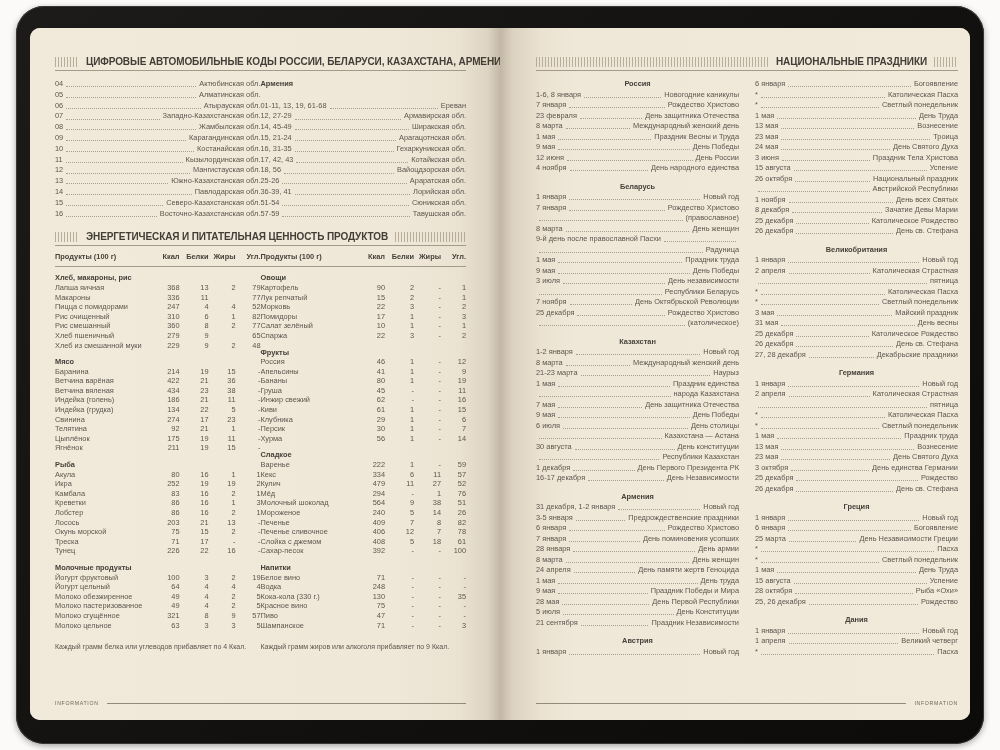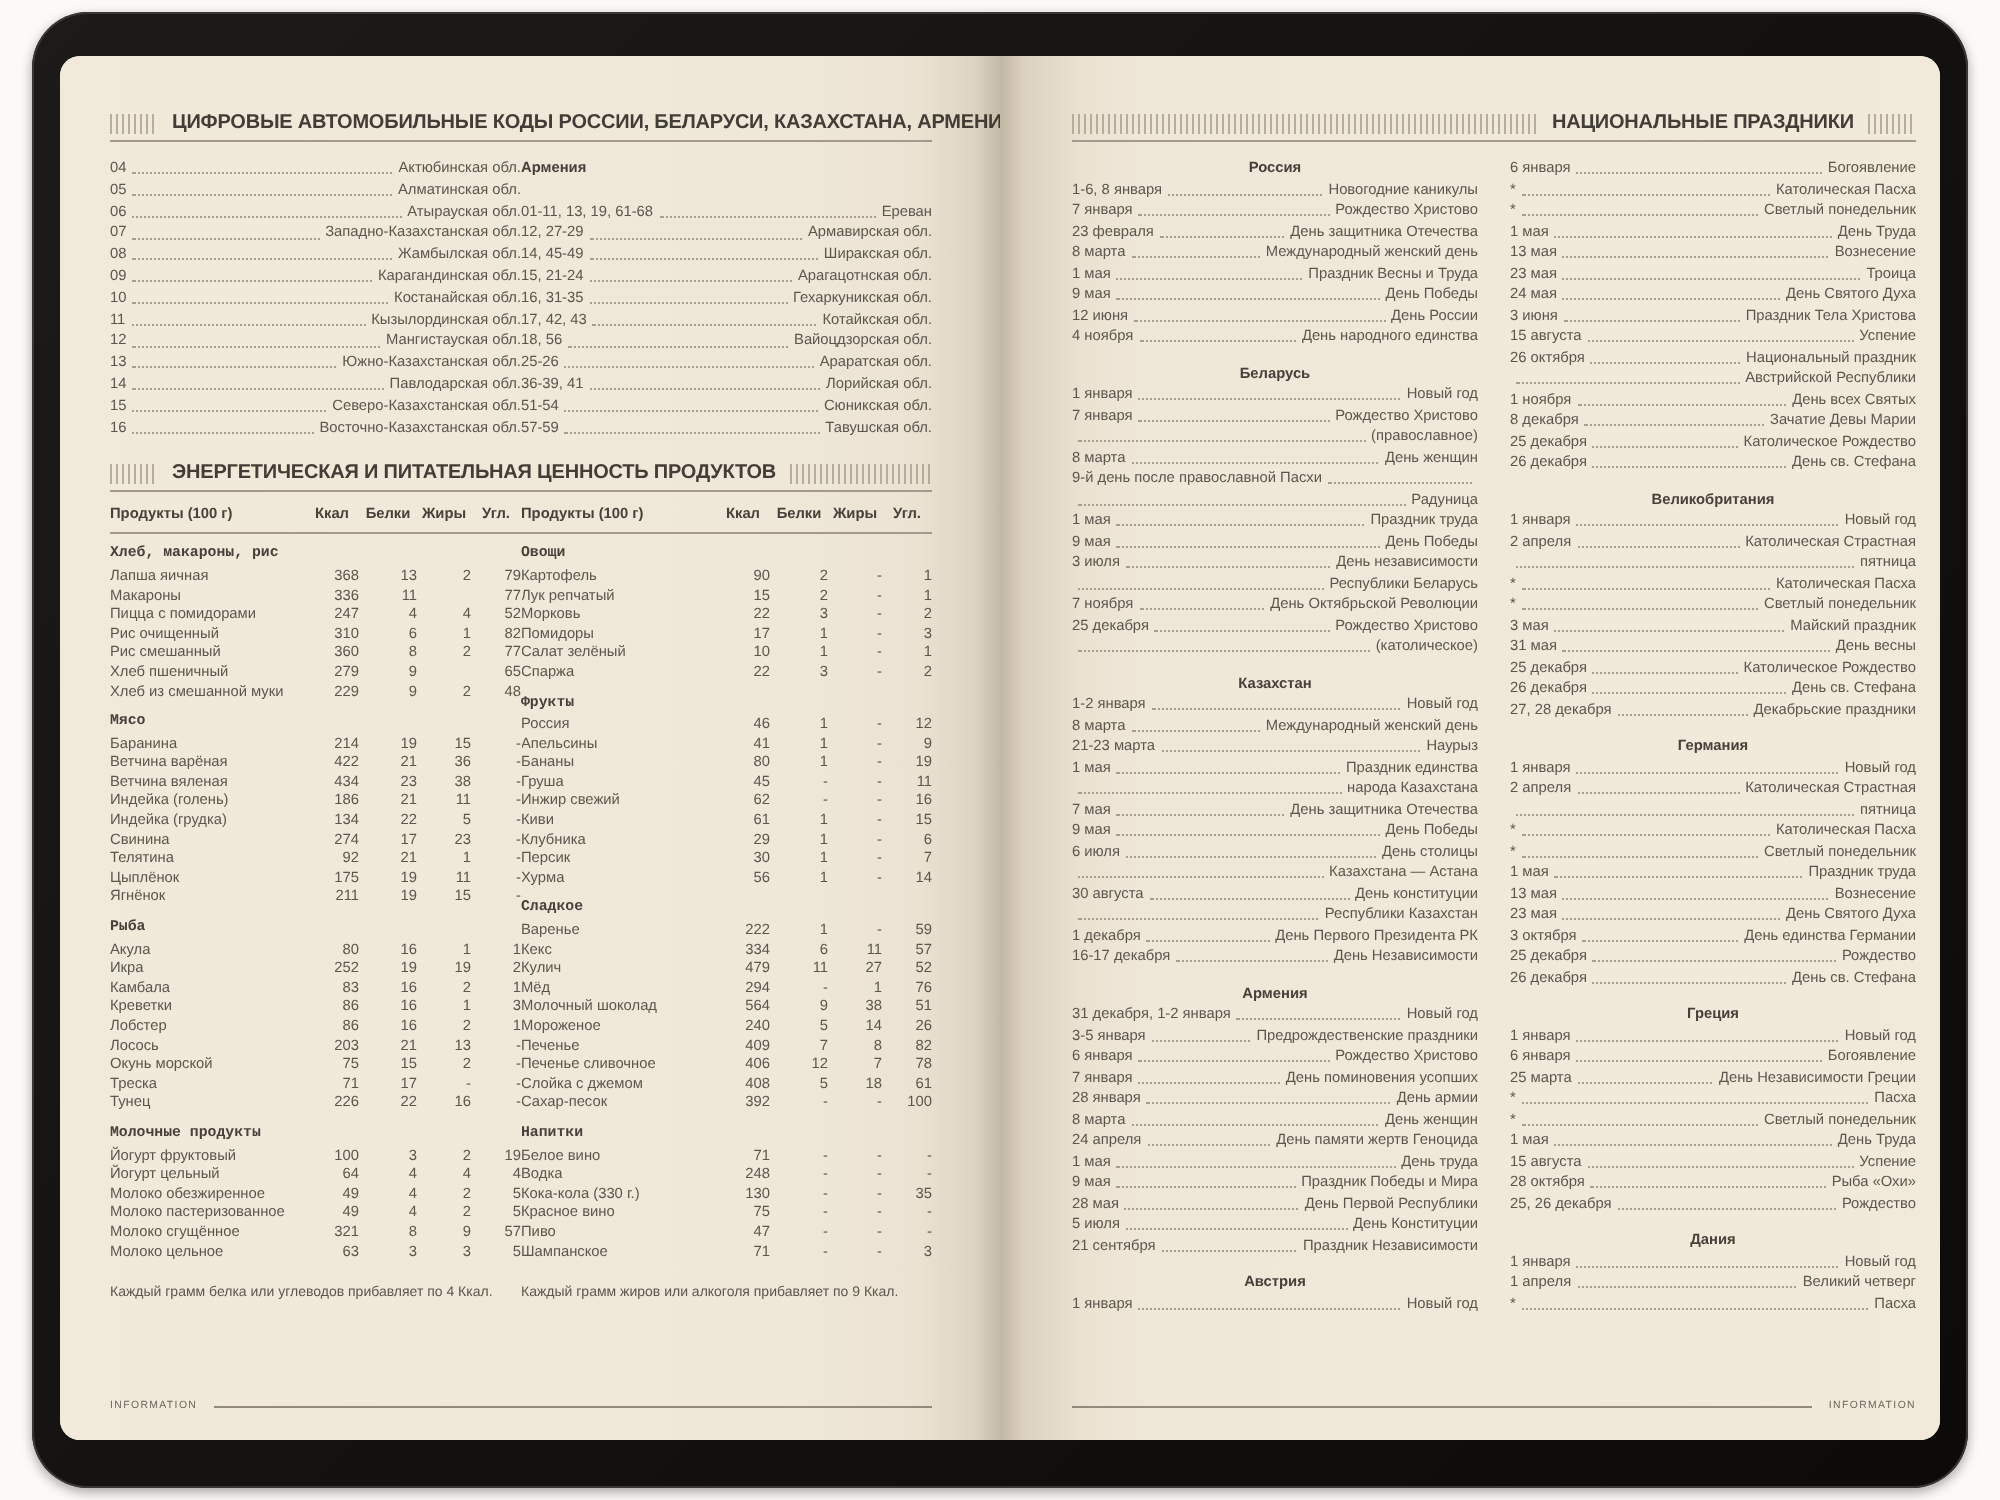--- a/index.html
+++ b/index.html
@@ -36,23 +36,23 @@
   .leader{flex:1 1 4px;min-width:4px;margin:0 3px 2.5px;border-bottom:1px dotted #a89e8e;align-self:flex-end;}
   
   .twocol{display:flex;margin-top:8px;flex:0 0 auto;}
   .col{flex:1;min-width:0;}
   .colhead{font-size:7.4px;line-height:10.8px;font-weight:bold;color:#46413a;}
   .spacer{height:10.8px;}
   
   .nt-wrap{display:flex;gap:0;margin-top:6px;flex:0 0 auto;}
   .nt-half{flex:1;min-width:0;display:flex;flex-direction:column;}
   .nt-head{display:grid;grid-template-columns:1fr 27px 29px 27px 25px;font-size:7.4px;font-weight:bold;color:#46413a;padding-bottom:5px;border-bottom:1px solid #a49a8b;margin-bottom:6px;}
-  .nt-head .v{text-align:center;}
+  .nt-head .v{text-align:right;}
   .nt-group{margin-bottom:7px;}
-  .nt-gt{font-size:7.4px;line-height:9.6px;font-weight:bold;color:#46413a;font-family:Liberation Mono, monospace;}
+  .nt-gt{font-size:7.4px;line-height:9.6px;font-weight:bold;color:#46413a;}
   .nt-row{display:grid;grid-template-columns:1fr 27px 29px 27px 25px;font-size:7.4px;line-height:9.6px;color:#5d564d;}
   .nt-row .pn{white-space:nowrap;overflow:hidden;}
   .nt-row .v{text-align:right;}
   .nt-note{margin-top:auto;font-size:7px;line-height:9px;color:#5d564d;padding-top:5px;white-space:nowrap;}
   
   .hol-cols{display:flex;gap:16px;margin-top:8px;flex:0 0 auto;}
   .hol-col{flex:1;min-width:0;}
   .hol-group{margin-bottom:8px;}
   .hol-head{font-size:7.4px;line-height:10.5px;font-weight:bold;color:#46413a;}
   .hol-col .row{line-height:10.5px;}

